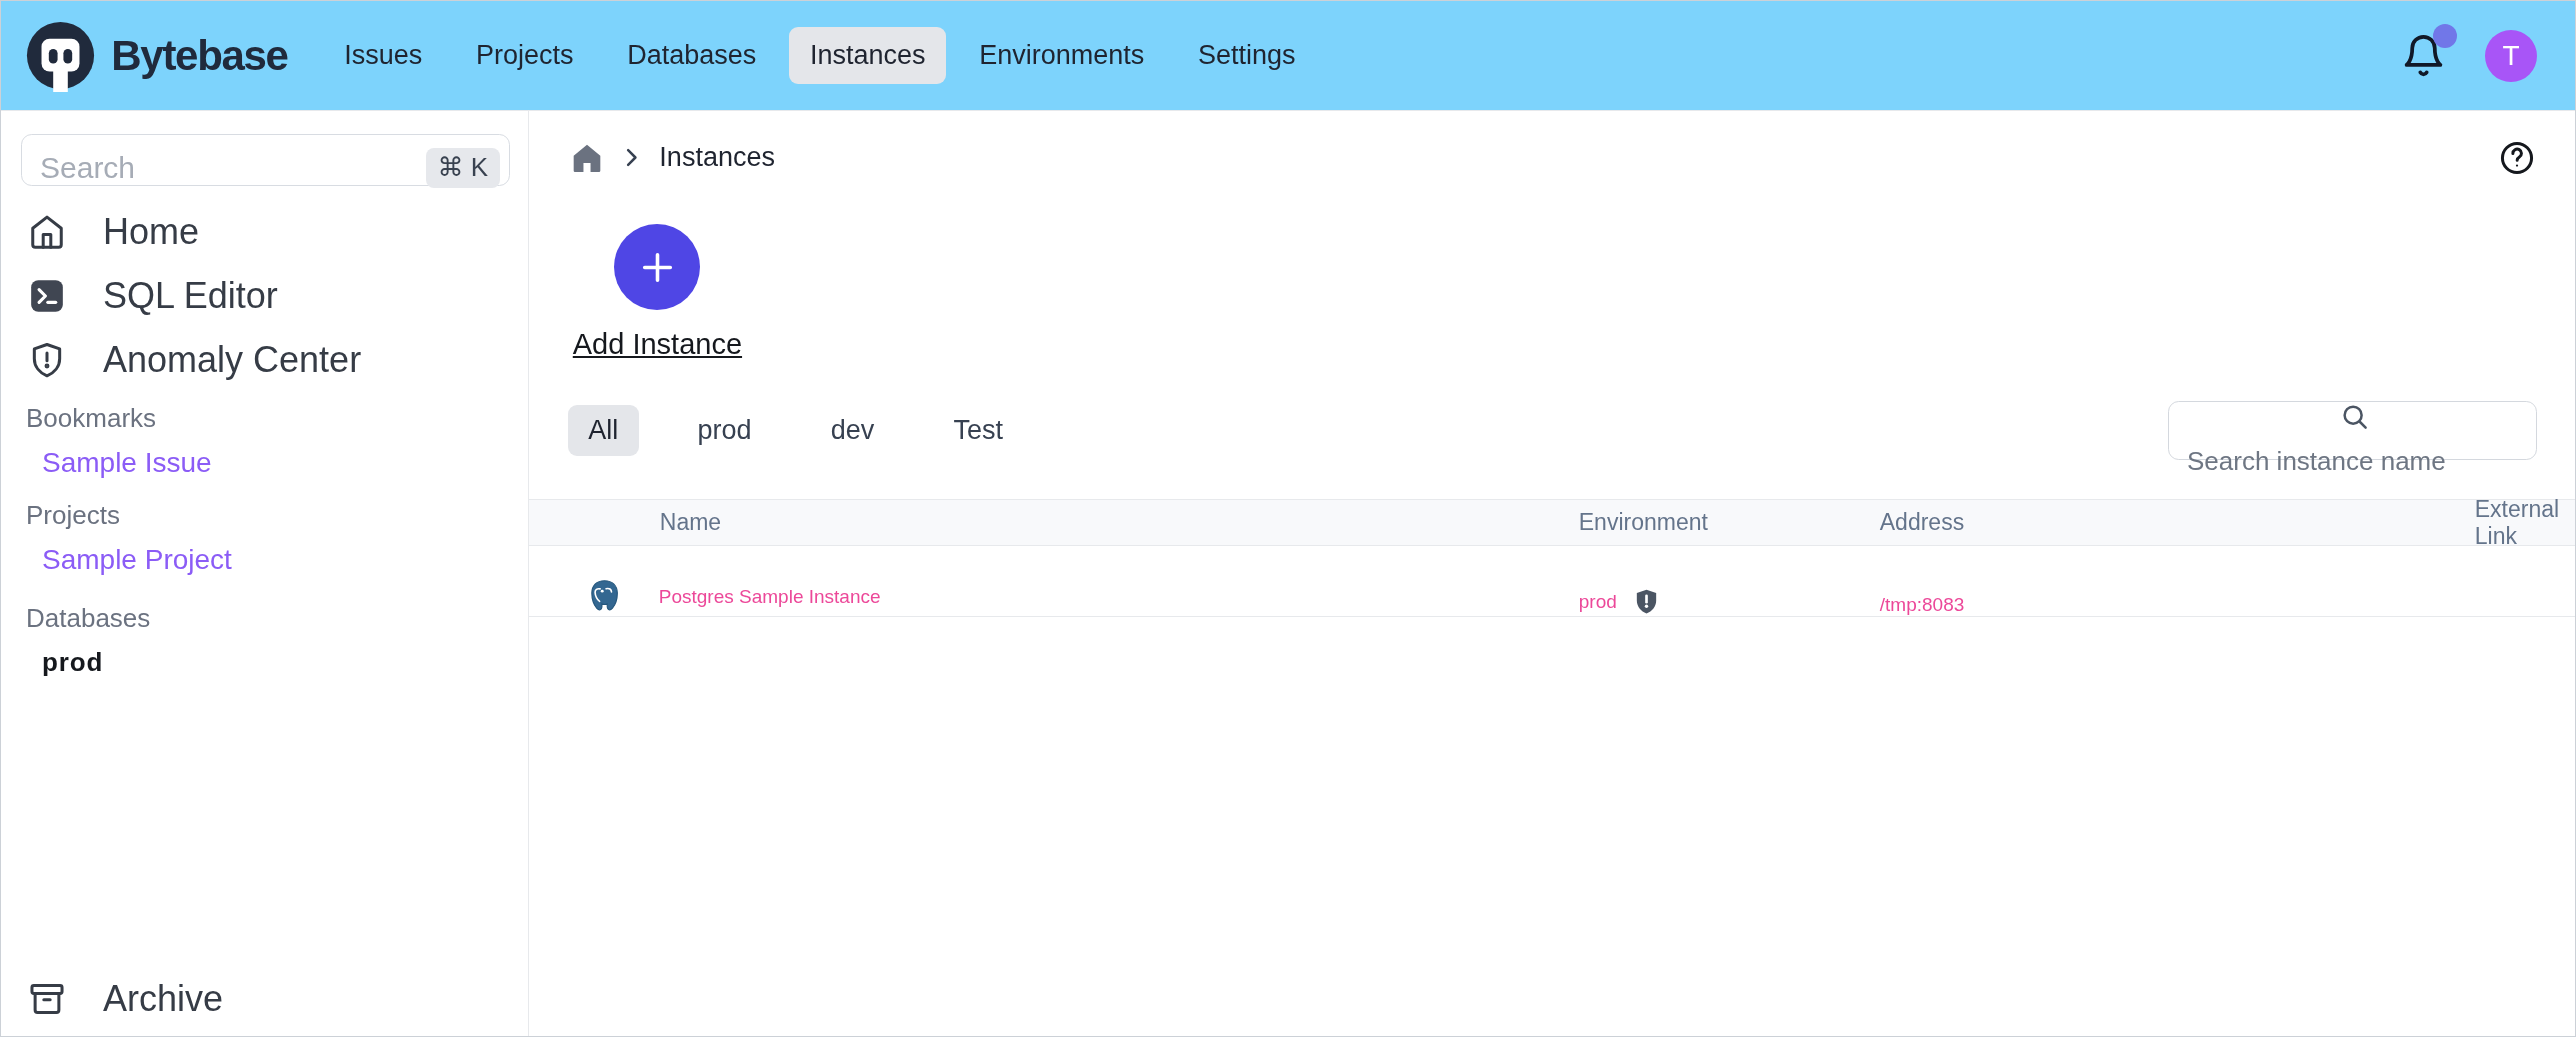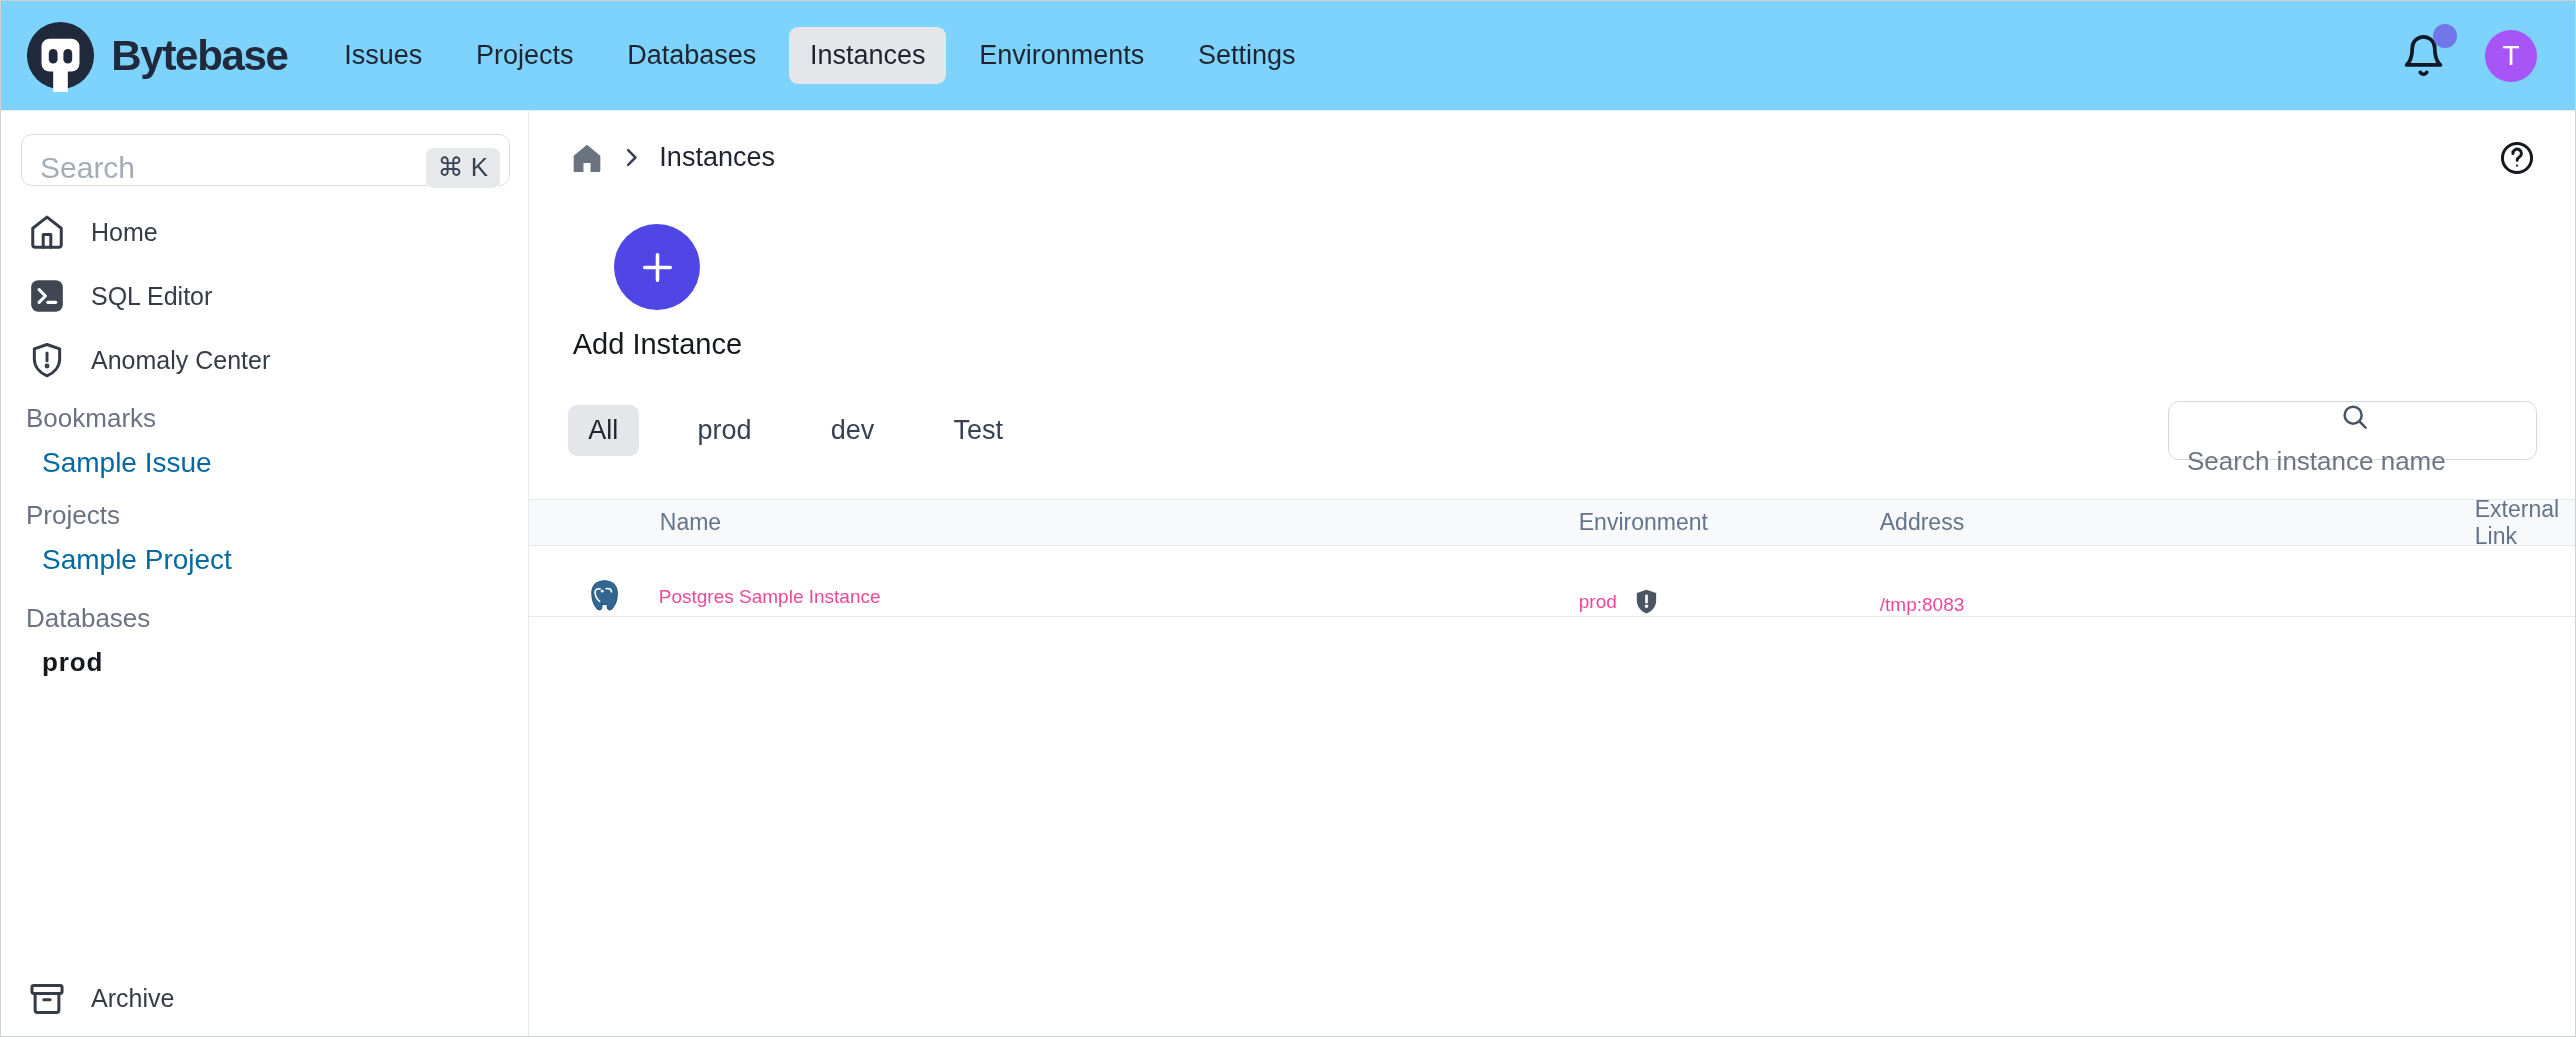--- a/index.html
+++ b/index.html
@@ -23,41 +23,41 @@
 
   
   .page-body { flex:1; display:flex; min-height:0; }
 
   
   .sidebar { flex:0 0 371px; border-right:0.9px solid #e7e9ec; display:flex; flex-direction:column; padding:23px 0 5.4px; background:#fff; }
   .search-box { margin:0 18px 14.3px 20px; height:52px; border:1.8px solid #d8dce2; border-radius:10.7px; display:flex; align-items:center; padding:15px 9px 0 18px; background:#fff; }
   .search-box input { flex:1; min-width:0; border:none; outline:none; font:inherit; font-size:30px; color:#374151; background:transparent; }
   .search-box input::placeholder { color:#a6acb6; }
   .kbd { background:#e6e8ec; border-radius:8px; padding:4.5px 11.6px; font-size:26px; color:#394250; white-space:nowrap; }
-  .side-item { display:flex; align-items:center; gap:25px; padding-left:27px; height:64px; font-size:25px; color:#363c46; cursor:pointer; }
+  .side-item { display:flex; align-items:center; gap:37px; padding-left:27px; height:64px; font-size:36px; color:#363c46; cursor:pointer; }
   .side-item svg { width:38px; height:38px; flex:0 0 38px; }
   .section-title { margin-top:7.2px; padding-left:25px; height:39px; display:flex; align-items:center; font-size:26px; color:#6b7280; }
   .section-title.gap { margin-top:14.3px; }
-  .section-item { padding-left:41px; height:50px; display:flex; align-items:center; font-size:28px; color:#0369a1; cursor:pointer; }
+  .section-item { padding-left:41px; height:50px; display:flex; align-items:center; font-size:28px; color:#8b5cf6; cursor:pointer; }
   .section-item.env { font-weight:700; letter-spacing:0.9px; font-size:26px; color:#15181d; }
   .section-item.child { padding-left:61px; }
   .side-spacer { flex:1; }
 
   
   .main { flex:1; display:flex; flex-direction:column; min-width:0; background:#fff; }
   .breadcrumb-row { flex:0 0 93px; display:flex; align-items:center; padding:0 39px 0 41px; }
   .breadcrumb-row .home-ico { width:34px; height:34px; cursor:pointer; }
   .crumb-sep { width:27px; height:27px; margin:0 14.3px; }
   .crumb-current { font-size:27px; color:#1f2430; }
   .help-ico { margin-left:auto; width:38px; height:38px; cursor:pointer; }
 
   .add-block { margin:20px 0 0 44px; width:max-content; display:flex; flex-direction:column; align-items:center; }
   .circle-btn { width:86px; height:86px; border-radius:50%; background:#4f46e5; display:flex; align-items:center; justify-content:center; cursor:pointer; }
   .circle-btn svg { width:41px; height:41px; }
-  .add-label { margin-top:18px; font-size:29px; color:#15181d; height:34px; }
+  .add-label { margin-top:18px; font-size:29px; color:#15181d; height:34px;text-decoration:underline; }
 
   .filter-row { display:flex; align-items:center; margin:39px 38px 0 39px; height:59px; }
   .env-tab { font-size:27px; color:#374151; padding:10px 20.6px; border-radius:9px; cursor:pointer; margin-right:38px; }
   .env-tab.active { background:#e4e6ea; color:#1f2430; }
   .instance-search { margin-left:auto; width:369px; height:59px; border:1.8px solid #d4d8de; border-radius:10.7px; display:flex; align-items:center; gap:14.3px; padding:0 16px 0 20px; background:#fff;flex-direction:column; }
   .instance-search svg { width:30px; height:30px; flex:0 0 30px; }
   .instance-search input { flex:1; min-width:0; border:none; outline:none; font:inherit; font-size:26px; color:#374151; background:transparent; }
   .instance-search input::placeholder { color:#6e7683; }
 
   .itable { margin-top:39px; }

